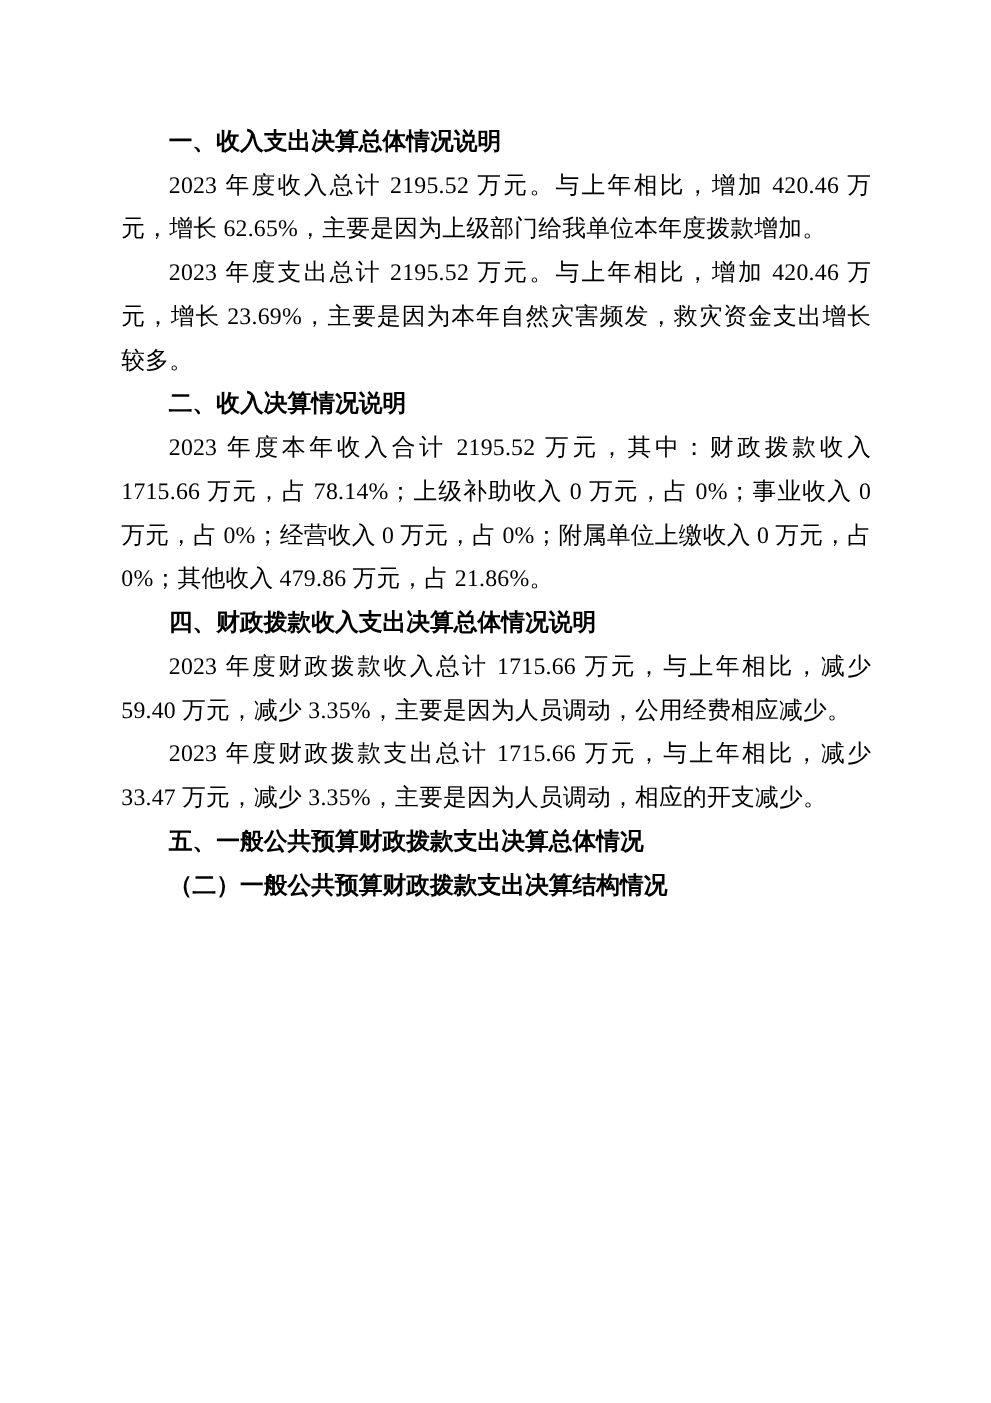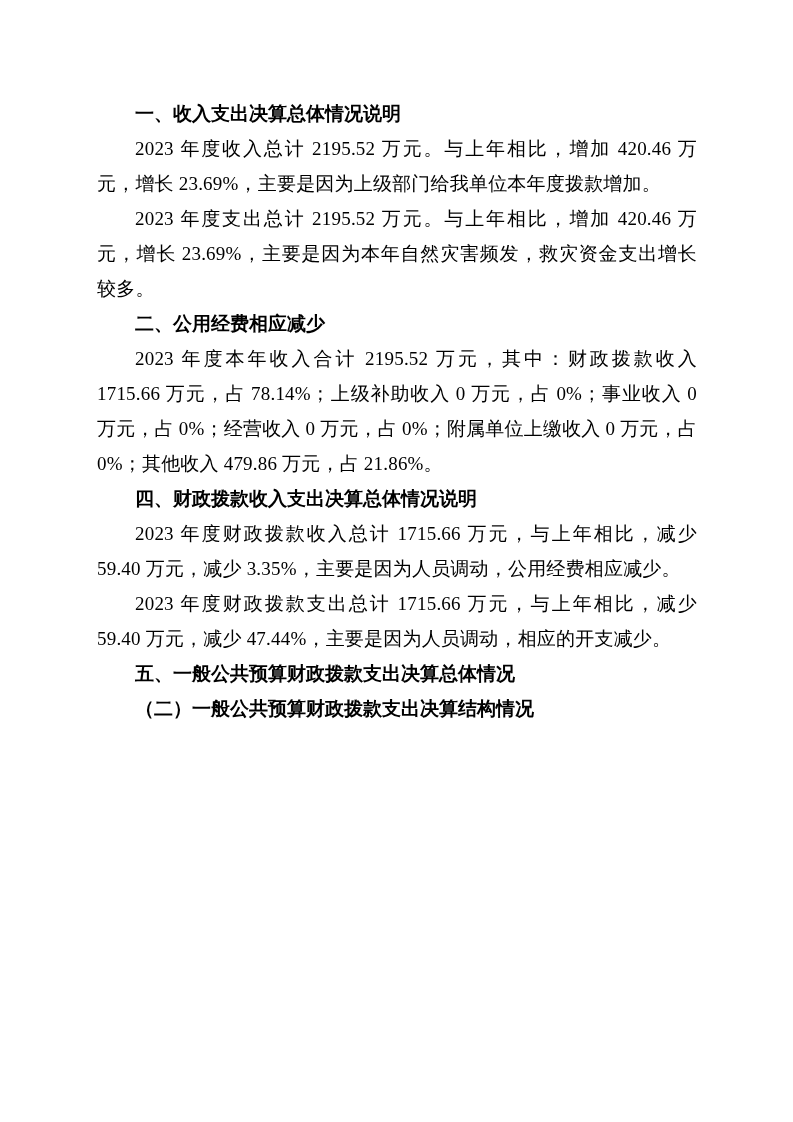--- a/index.html
+++ b/index.html
@@ -40,35 +40,35 @@
   }
 </style>
 </head>
 <body>
 
 <div class="page">
   <section class="doc">
 
     <h2 class="h1">一、收入支出决算总体情况说明</h2>
 
-    <p>2023 年度收入总计 2195.52 万元。与上年相比，增加 420.46 万元，增长 23.69%，主要是因为上级部门给我单位本年度拨款增加。</p>
+    <p>2023 年度收入总计 2195.52 万元。与上年相比，增加 420.46 万元，增长 62.65%，主要是因为上级部门给我单位本年度拨款增加。</p>
 
     <p>2023 年度支出总计 2195.52 万元。与上年相比，增加 420.46 万元，增长 23.69%，主要是因为本年自然灾害频发，救灾资金支出增长较多。</p>
 
-    <h2 class="h1">二、公用经费相应减少</h2>
+    <h2 class="h1">二、收入决算情况说明</h2>
 
     <p>2023 年度本年收入合计 2195.52 万元，其中：财政拨款收入 1715.66 万元，占 78.14%；上级补助收入 0 万元，占 0%；事业收入 0 万元，占 0%；经营收入 0 万元，占 0%；附属单位上缴收入 0 万元，占 0%；其他收入 479.86 万元，占 21.86%。</p>
 
 
 
     <h2 class="h1">四、财政拨款收入支出决算总体情况说明</h2>
 
     <p>2023 年度财政拨款收入总计 1715.66 万元，与上年相比，减少 59.40 万元，减少 3.35%，主要是因为人员调动，公用经费相应减少。</p>
 
-    <p>2023 年度财政拨款支出总计 1715.66 万元，与上年相比，减少 59.40 万元，减少 47.44%，主要是因为人员调动，相应的开支减少。</p>
+    <p>2023 年度财政拨款支出总计 1715.66 万元，与上年相比，减少 33.47 万元，减少 3.35%，主要是因为人员调动，相应的开支减少。</p>
 
     <h2 class="h1">五、一般公共预算财政拨款支出决算总体情况</h2>
 
 
 
     <h3 class="h2">（二）一般公共预算财政拨款支出决算结构情况</h3>
 
   </section>
 </div>
 

